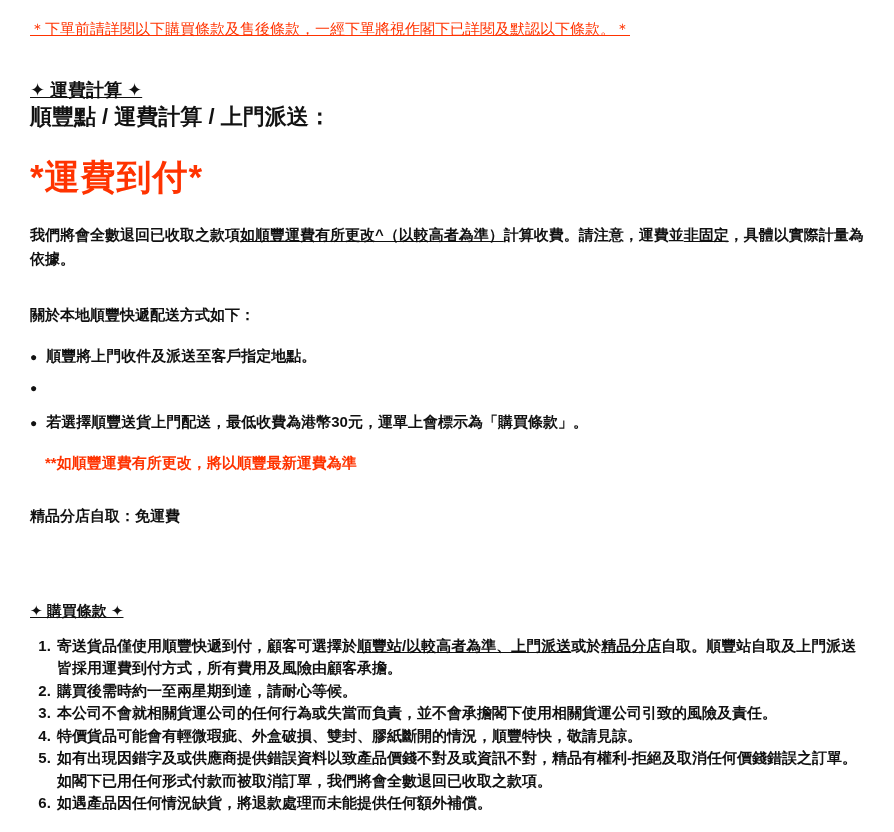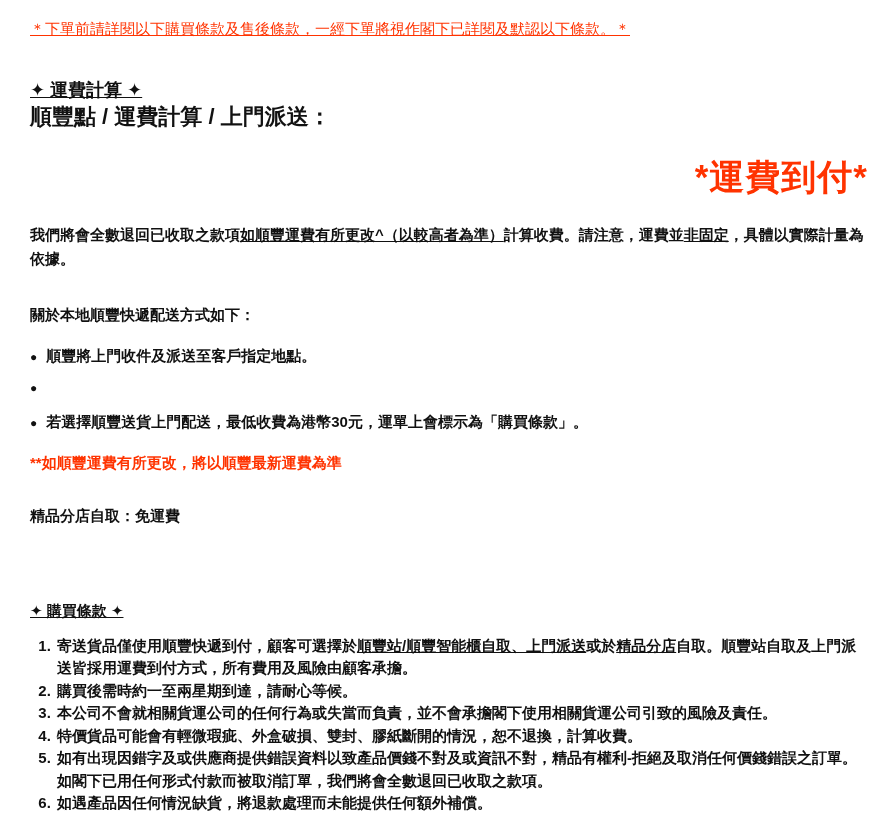--- a/index.html
+++ b/index.html
@@ -35,21 +35,20 @@
     line-height: 1.35;
   }
 
   .banner {
     margin-top: 26px;
     color: #ff3300;
     font-size: 35px;
     font-weight: bold;
     letter-spacing: 1px;
     line-height: 1.1;
-    text-align: right;
   }
 
   .p-basis {
     margin-top: 26px;
     font-size: 15px;
     font-weight: bold;
     line-height: 1.65;
     max-width: 840px;
   }
 
@@ -74,20 +73,21 @@
     margin-right: 9px;
     flex: 0 0 auto;
   }
 
   .fee-note {
     margin-top: 20px;
     color: #ff3300;
     font-size: 15px;
     font-weight: bold;
     line-height: 1.4;
+    margin-left: 15px;
   }
 
   .pickup-note {
     margin-top: 32px;
     font-size: 15px;
     font-weight: bold;
     line-height: 1.4;
   }
 
   .sec-terms { margin-top: 74px; }
@@ -144,22 +144,22 @@
 
   <div class="fee-note">**如順豐運費有所更改，將以順豐最新運費為準</div>
 
   <div class="pickup-note">精品分店自取：免運費</div>
 </div>
 
 <div class="sec-terms">
   <div class="h-terms">✦ 購買條款 ✦</div>
 
   <ol class="terms">
-    <li><span>寄送貨品僅使用順豐快遞到付，顧客可選擇於</span><span class="u">順豐站/順豐智能櫃自取、上門派送</span><span>或於</span><span class="u">精品分店</span><span>自取。順豐站自取及上門派送皆採用運費到付方式，所有費用及風險由顧客承擔。</span><br>
+    <li><span>寄送貨品僅使用順豐快遞到付，顧客可選擇於</span><span class="u">順豐站/以較高者為準、上門派送</span><span>或於</span><span class="u">精品分店</span><span>自取。順豐站自取及上門派送皆採用運費到付方式，所有費用及風險由顧客承擔。</span><br>
     </li>
     <li>購買後需時約一至兩星期到達，請耐心等候。</li>
     <li>本公司不會就相關貨運公司的任何行為或失當而負責，並不會承擔閣下使用相關貨運公司引致的風險及責任。</li>
-    <li>特價貨品可能會有輕微瑕疵、外盒破損、雙封、膠紙斷開的情況，恕不退換，計算收費。</li>
+    <li>特價貨品可能會有輕微瑕疵、外盒破損、雙封、膠紙斷開的情況，順豐特快，敬請見諒。</li>
     <li>如有出現因錯字及或供應商提供錯誤資料以致產品價錢不對及或資訊不對，精品有權利-拒絕及取消任何價錢錯誤之訂單。如閣下已用任何形式付款而被取消訂單，我們將會全數退回已收取之款項。</li>
     <li>如遇產品因任何情況缺貨，將退款處理而未能提供任何額外補償。</li>
 
   </ol>
 </div>
 
 </body></html>

